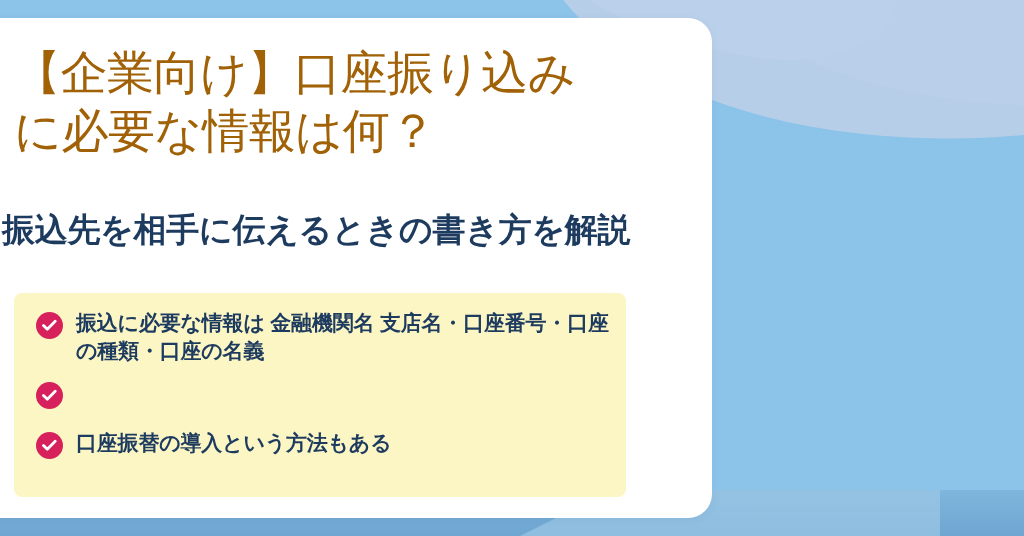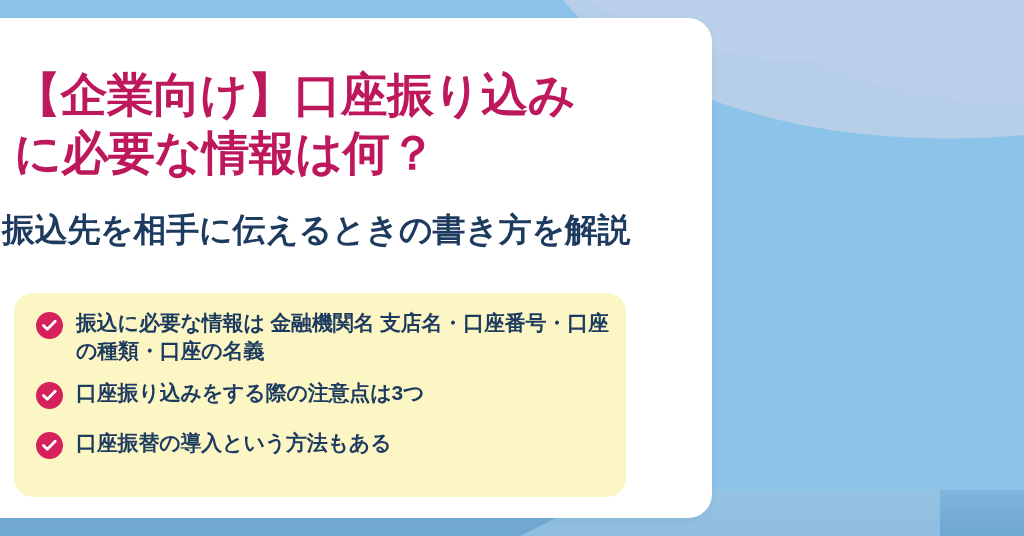--- a/index.html
+++ b/index.html
@@ -40,34 +40,34 @@
   
   .card{
     position:absolute;left:-30px;top:18px;width:742px;height:500px;
     background:#ffffff;border-radius:0 24px 24px 0;
     box-shadow:0 2px 10px rgba(30,60,90,.06);
   }
   .card-inner{position:absolute;left:30px;top:0;width:690px;height:500px;}
 
   
   .title{
-    position:absolute;left:14px;top:48px;width:680px;
-    color:#be185d;font-weight:700;font-size:47px;line-height:1.24;
+    position:absolute;left:14px;top:26px;width:680px;
+    color:#a16207;font-weight:400;font-size:47px;line-height:1.24;
     letter-spacing:-.5px;white-space:pre-line;
   }
   .subtitle{
     position:absolute;left:2px;top:192px;width:690px;
     color:#1d3a5f;font-weight:700;font-size:33px;line-height:1.2;
     letter-spacing:-.3px;
   }
 
   
   .panel{
     position:absolute;left:14px;top:275px;width:612px;height:204px;
-    background:#fbf6c4;border-radius:19px;
+    background:#fbf6c4;border-radius:8px;
   }
   .bullets{position:absolute;left:22px;top:16px;right:14px;}
   .bullet{display:flex;align-items:flex-start;margin-bottom:14px;}
   .bullet:last-child{margin-bottom:0;}
   .check{
     flex:0 0 auto;width:27px;height:27px;border-radius:50%;
     background:#d6215c;margin-right:13px;margin-top:3px;
     position:relative;
   }
   .check svg{position:absolute;left:6px;top:7px;}
@@ -178,21 +178,20 @@
             </span>
             <span class="bullet-text">振込に必要な情報は 金融機関名 支店名・口座番号・口座の種類・口座の名義</span>
           </div>
 
           <div class="bullet b2">
             <span class="check">
               <svg width="15" height="13" viewBox="0 0 15 13" aria-hidden="true">
                 <path d="M1.5 6.4 L5.3 10.2 L13.2 2.3" fill="none" stroke="#ffffff" stroke-width="2.8" stroke-linecap="round" stroke-linejoin="round"></path>
               </svg>
             </span>
-            <span class="bullet-text">口座振り込みをする際の注意点は3つ</span>
           </div>
 
           <div class="bullet b3">
             <span class="check">
               <svg width="15" height="13" viewBox="0 0 15 13" aria-hidden="true">
                 <path d="M1.5 6.4 L5.3 10.2 L13.2 2.3" fill="none" stroke="#ffffff" stroke-width="2.8" stroke-linecap="round" stroke-linejoin="round"></path>
               </svg>
             </span>
             <span class="bullet-text">口座振替の導入という方法もある</span>
           </div>

